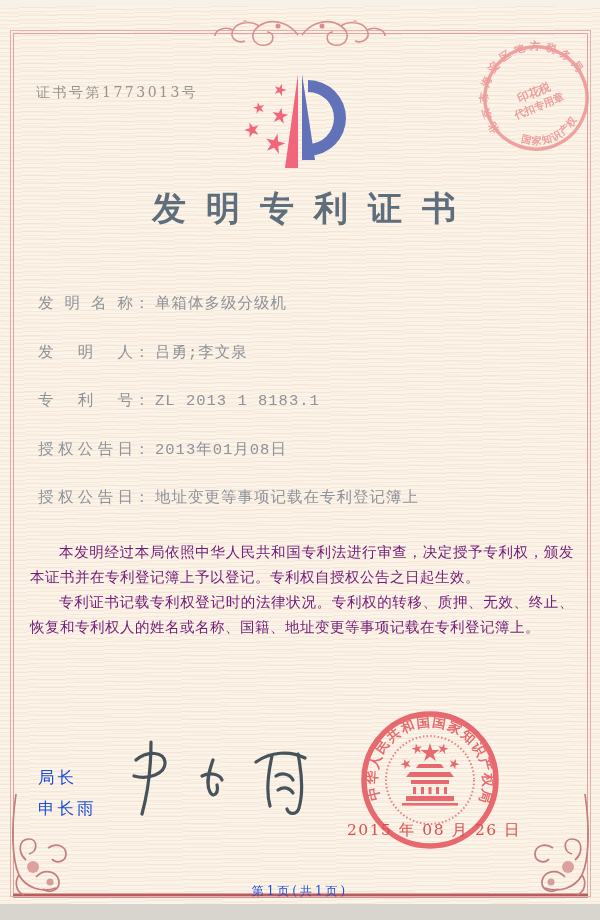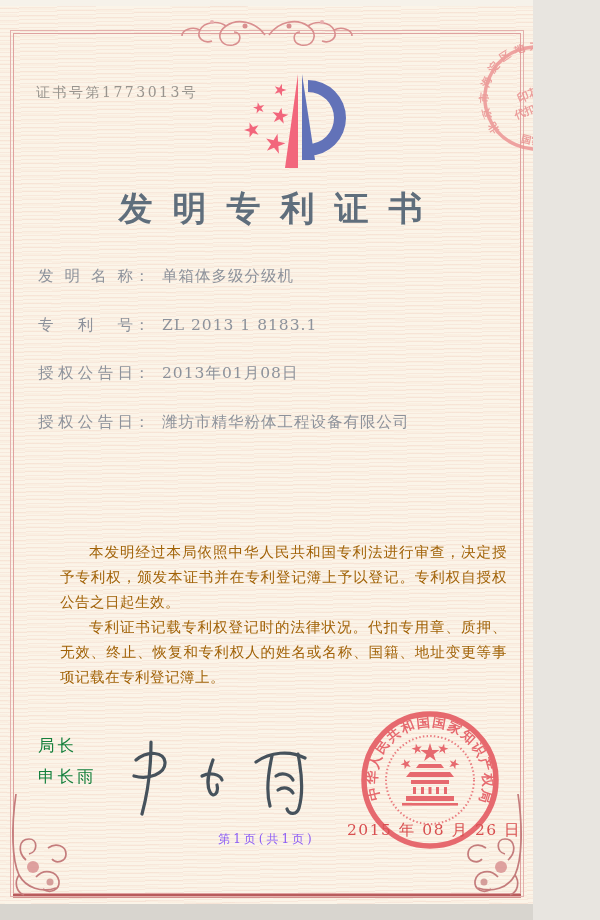--- a/index.html
+++ b/index.html
@@ -1,19 +1,19 @@
 <!DOCTYPE html>
 <html><head>
 <meta charset="utf-8">
 <style>
   * { margin:0; padding:0; box-sizing:border-box; }
   html,body { width:600px; height:920px; }
   body { font-family:"DejaVu Serif","Liberation Serif",serif; background:#e8e5e0; }
 
-  .page { position:relative; width:533px; height:920px; background:#fbf4e8; overflow:hidden; }
+  .page { position:relative; width:600px; height:920px; background:#fbf4e8; overflow:hidden; }
 
   .guilloche { position:absolute; inset:0; pointer-events:none;
     background:
       repeating-linear-gradient(178.5deg, rgba(228,158,142,0.14) 0px, rgba(228,158,142,0.14) 1px, rgba(0,0,0,0) 1px, rgba(0,0,0,0) 4px),
       repeating-linear-gradient(181.5deg, rgba(240,196,170,0.10) 0px, rgba(240,196,170,0.10) 2px, rgba(0,0,0,0) 2px, rgba(0,0,0,0) 7px);
   }
   .photo-edge-bottom { position:absolute; left:0; right:0; bottom:0; height:16px; background:#d8d5cf; }
   .photo-edge-top { position:absolute; left:0; right:0; top:0; height:6px; background:#f6f2ea; }
 
   .frame { position:absolute; left:13px; right:12px; top:33px; bottom:26px;
@@ -32,39 +32,39 @@
   .logo { position:absolute; left:222px; top:70px; }
 
   .tax-seal { position:absolute; left:480px; top:42px; width:112px; height:112px;
     transform:rotate(-22deg); opacity:.8; }
 
   .title { position:absolute; left:0; right:0; top:186px; text-align:center;
     font-size:34px; font-weight:600; color:#5f6e7c; letter-spacing:20px; padding-left:28px; }
 
   .fields { position:absolute; left:38px; top:266px; width:530px; }
   .field { height:48.5px; font-size:15.5px; color:#8d929b; letter-spacing:1px; white-space:nowrap; }
-  .flabel { display:inline-block; width:96px; text-align:justify; text-align-last:justify; }
+  .flabel { display:inline-block; width:96px; text-align:justify; text-align-last:justify;margin-top:27px; }
   .fcolon { display:inline-block; width:14px; }
-  .fvalue { margin-left:14px; }
+  .fvalue { margin-left:7px;font-family:Liberation Mono, monospace; }
 
   .body-text { position:absolute; left:30px; right:26px; top:540px; }
-  .body-text p { text-indent:2em; font-size:14.5px; line-height:25px; color:#a16207;
-    letter-spacing:0.5px; text-align:justify;margin-left:30px; }
-
-  .director { position:absolute; left:38px; top:730px; font-size:16.5px; line-height:31px;
-    color:#15803d; letter-spacing:3px; }
+  .body-text p { text-indent:2em; font-size:14.5px; line-height:25px; color:#701a75;
+    letter-spacing:0.5px; text-align:justify; }
+
+  .director { position:absolute; left:38px; top:762px; font-size:16.5px; line-height:31px;
+    color:#1d4ed8; letter-spacing:3px; }
 
   .signature { position:absolute; left:118px; top:732px; }
 
   .office-seal { position:absolute; left:358px; top:708px; opacity:.88; }
   .seal-date { position:absolute; left:347px; top:820px; font-size:15.5px; font-weight:400;
     color:#d84f50; letter-spacing:1.5px; }
 
-  .footer { position:absolute; left:0; right:0; top:831px; text-align:center;
-    font-size:12px; color:#8b5cf6; letter-spacing:3px; }
+  .footer { position:absolute; left:0; right:0; top:883px; text-align:center;
+    font-size:12px; color:#1d4ed8; letter-spacing:3px; }
 </style>
 </head>
 <body>
 
 <div class="page">
   <div class="guilloche"></div>
   <div class="photo-edge-top"></div>
 
   <div class="frame"></div>
   <div class="frame-bottom-rule"></div>
@@ -143,33 +143,36 @@
     <text x="0" y="12" text-anchor="middle" font-size="10.5" fill="#e88b8b" font-weight="600">代扣专用章</text>
   </svg>
 
   <div class="title">发明专利证书</div>
 
   <div class="fields">
     <div class="field">
       <span class="flabel">发明名称</span><span class="fcolon">：</span><span class="fvalue">单箱体多级分级机</span>
     </div>
     <div class="field">
+      <span class="flabel">发明人</span><span class="fcolon">：</span><span class="fvalue">吕勇;李文泉</span>
+    </div>
+    <div class="field">
       <span class="flabel">专利号</span><span class="fcolon">：</span><span class="fvalue">ZL 2013 1 8183.1</span>
     </div>
     <div class="field">
       <span class="flabel">授权公告日</span><span class="fcolon">：</span><span class="fvalue">2013年01月08日</span>
     </div>
     <div class="field">
-      <span class="flabel">授权公告日</span><span class="fcolon">：</span><span class="fvalue">潍坊市精华粉体工程设备有限公司</span>
+      <span class="flabel">授权公告日</span><span class="fcolon">：</span><span class="fvalue">地址变更等事项记载在专利登记簿上</span>
     </div>
   </div>
 
   <div class="body-text">
     <p>本发明经过本局依照中华人民共和国专利法进行审查，决定授予专利权，颁发本证书并在专利登记簿上予以登记。专利权自授权公告之日起生效。</p>
-    <p>专利证书记载专利权登记时的法律状况。代扣专用章、质押、无效、终止、恢复和专利权人的姓名或名称、国籍、地址变更等事项记载在专利登记簿上。</p>
+    <p>专利证书记载专利权登记时的法律状况。专利权的转移、质押、无效、终止、恢复和专利权人的姓名或名称、国籍、地址变更等事项记载在专利登记簿上。</p>
   </div>
 
   <div class="director">
     <div>局长</div>
     <div>申长雨</div>
   </div>
 
   <svg class="signature" width="210" height="95" viewBox="0 0 210 95">
     <g stroke="#46525c" stroke-width="3.2" fill="none" stroke-linecap="round">
       <path d="M18,28 C30,18 46,20 47,30 C48,42 30,48 16,44"></path>

